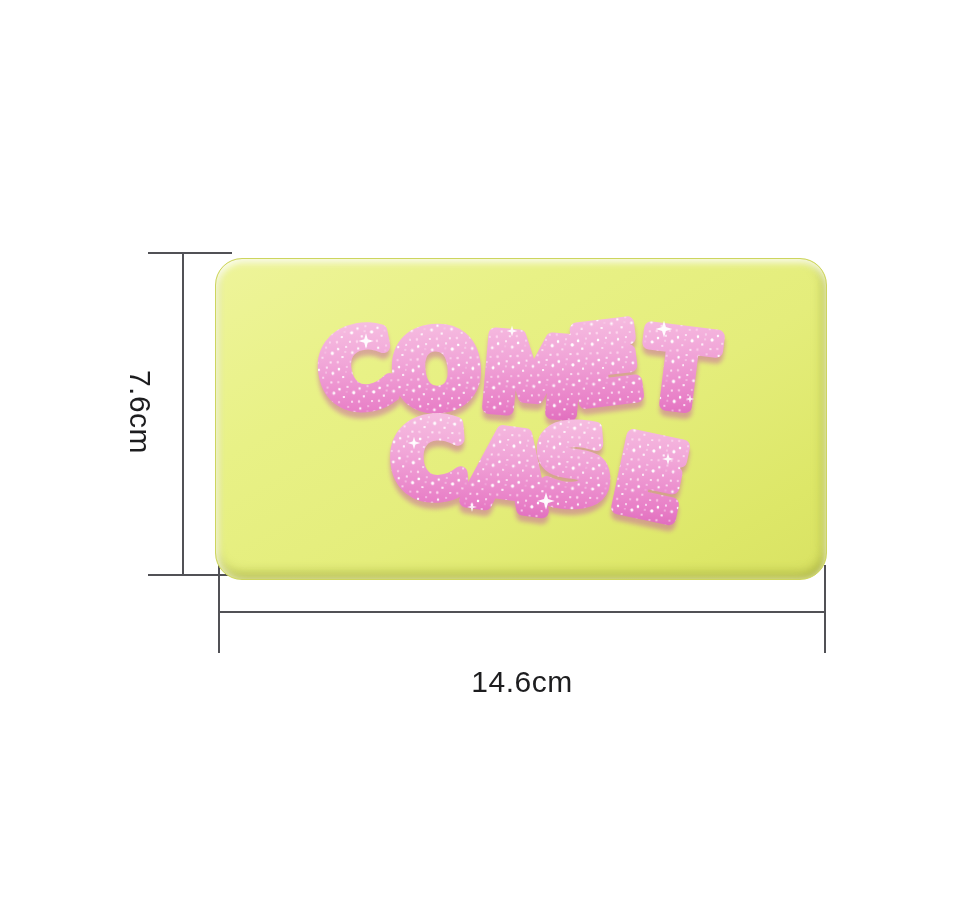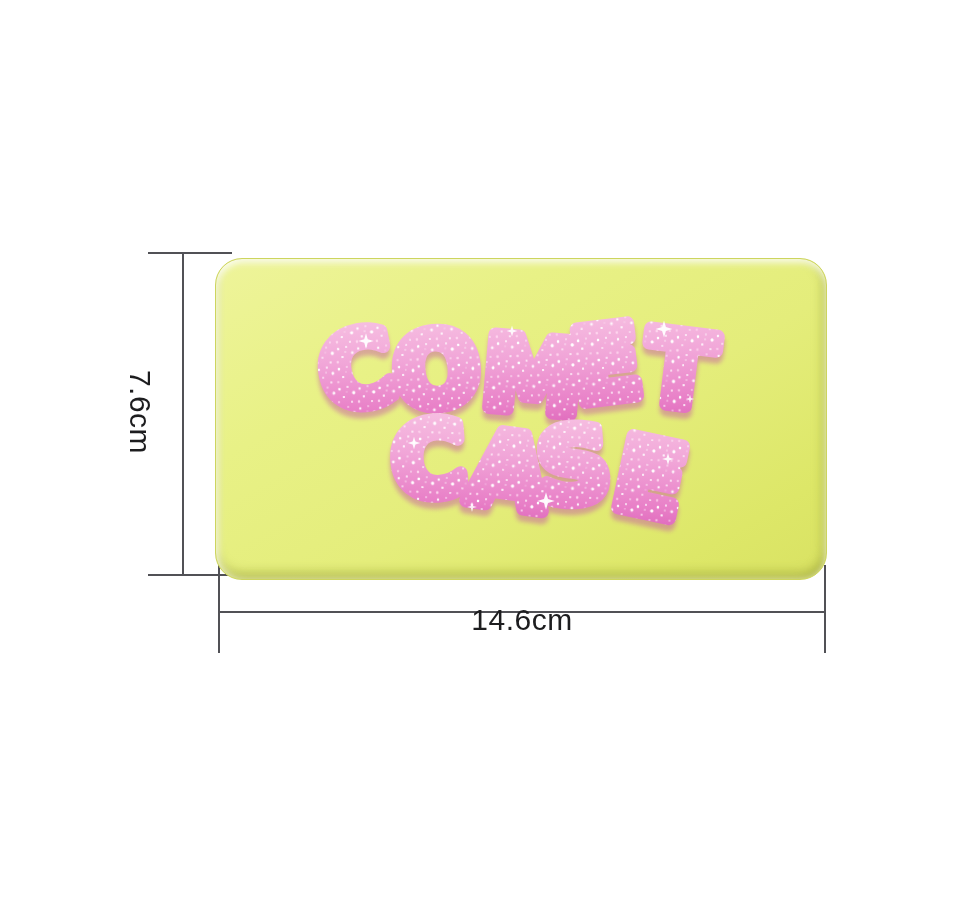--- a/index.html
+++ b/index.html
@@ -26,21 +26,21 @@
     color: #1d1d1f;
     font-size: 30px;
     letter-spacing: 0.5px;
     white-space: nowrap;
   }
   .dim-label-height {
     left: 140px; top: 412px;
     transform: translate(-50%, -50%) rotate(90deg);
   }
   .dim-label-width {
-    left: 522px; top: 620px;
+    left: 522px; top: 682px;
     transform: translate(-50%, -50%);
   }
 
   
   .case {
     position: absolute;
     left: 215px; top: 258px;
     width: 610px; height: 320px;
     border-radius: 27px;
     border: 1px solid #cdd55e;

